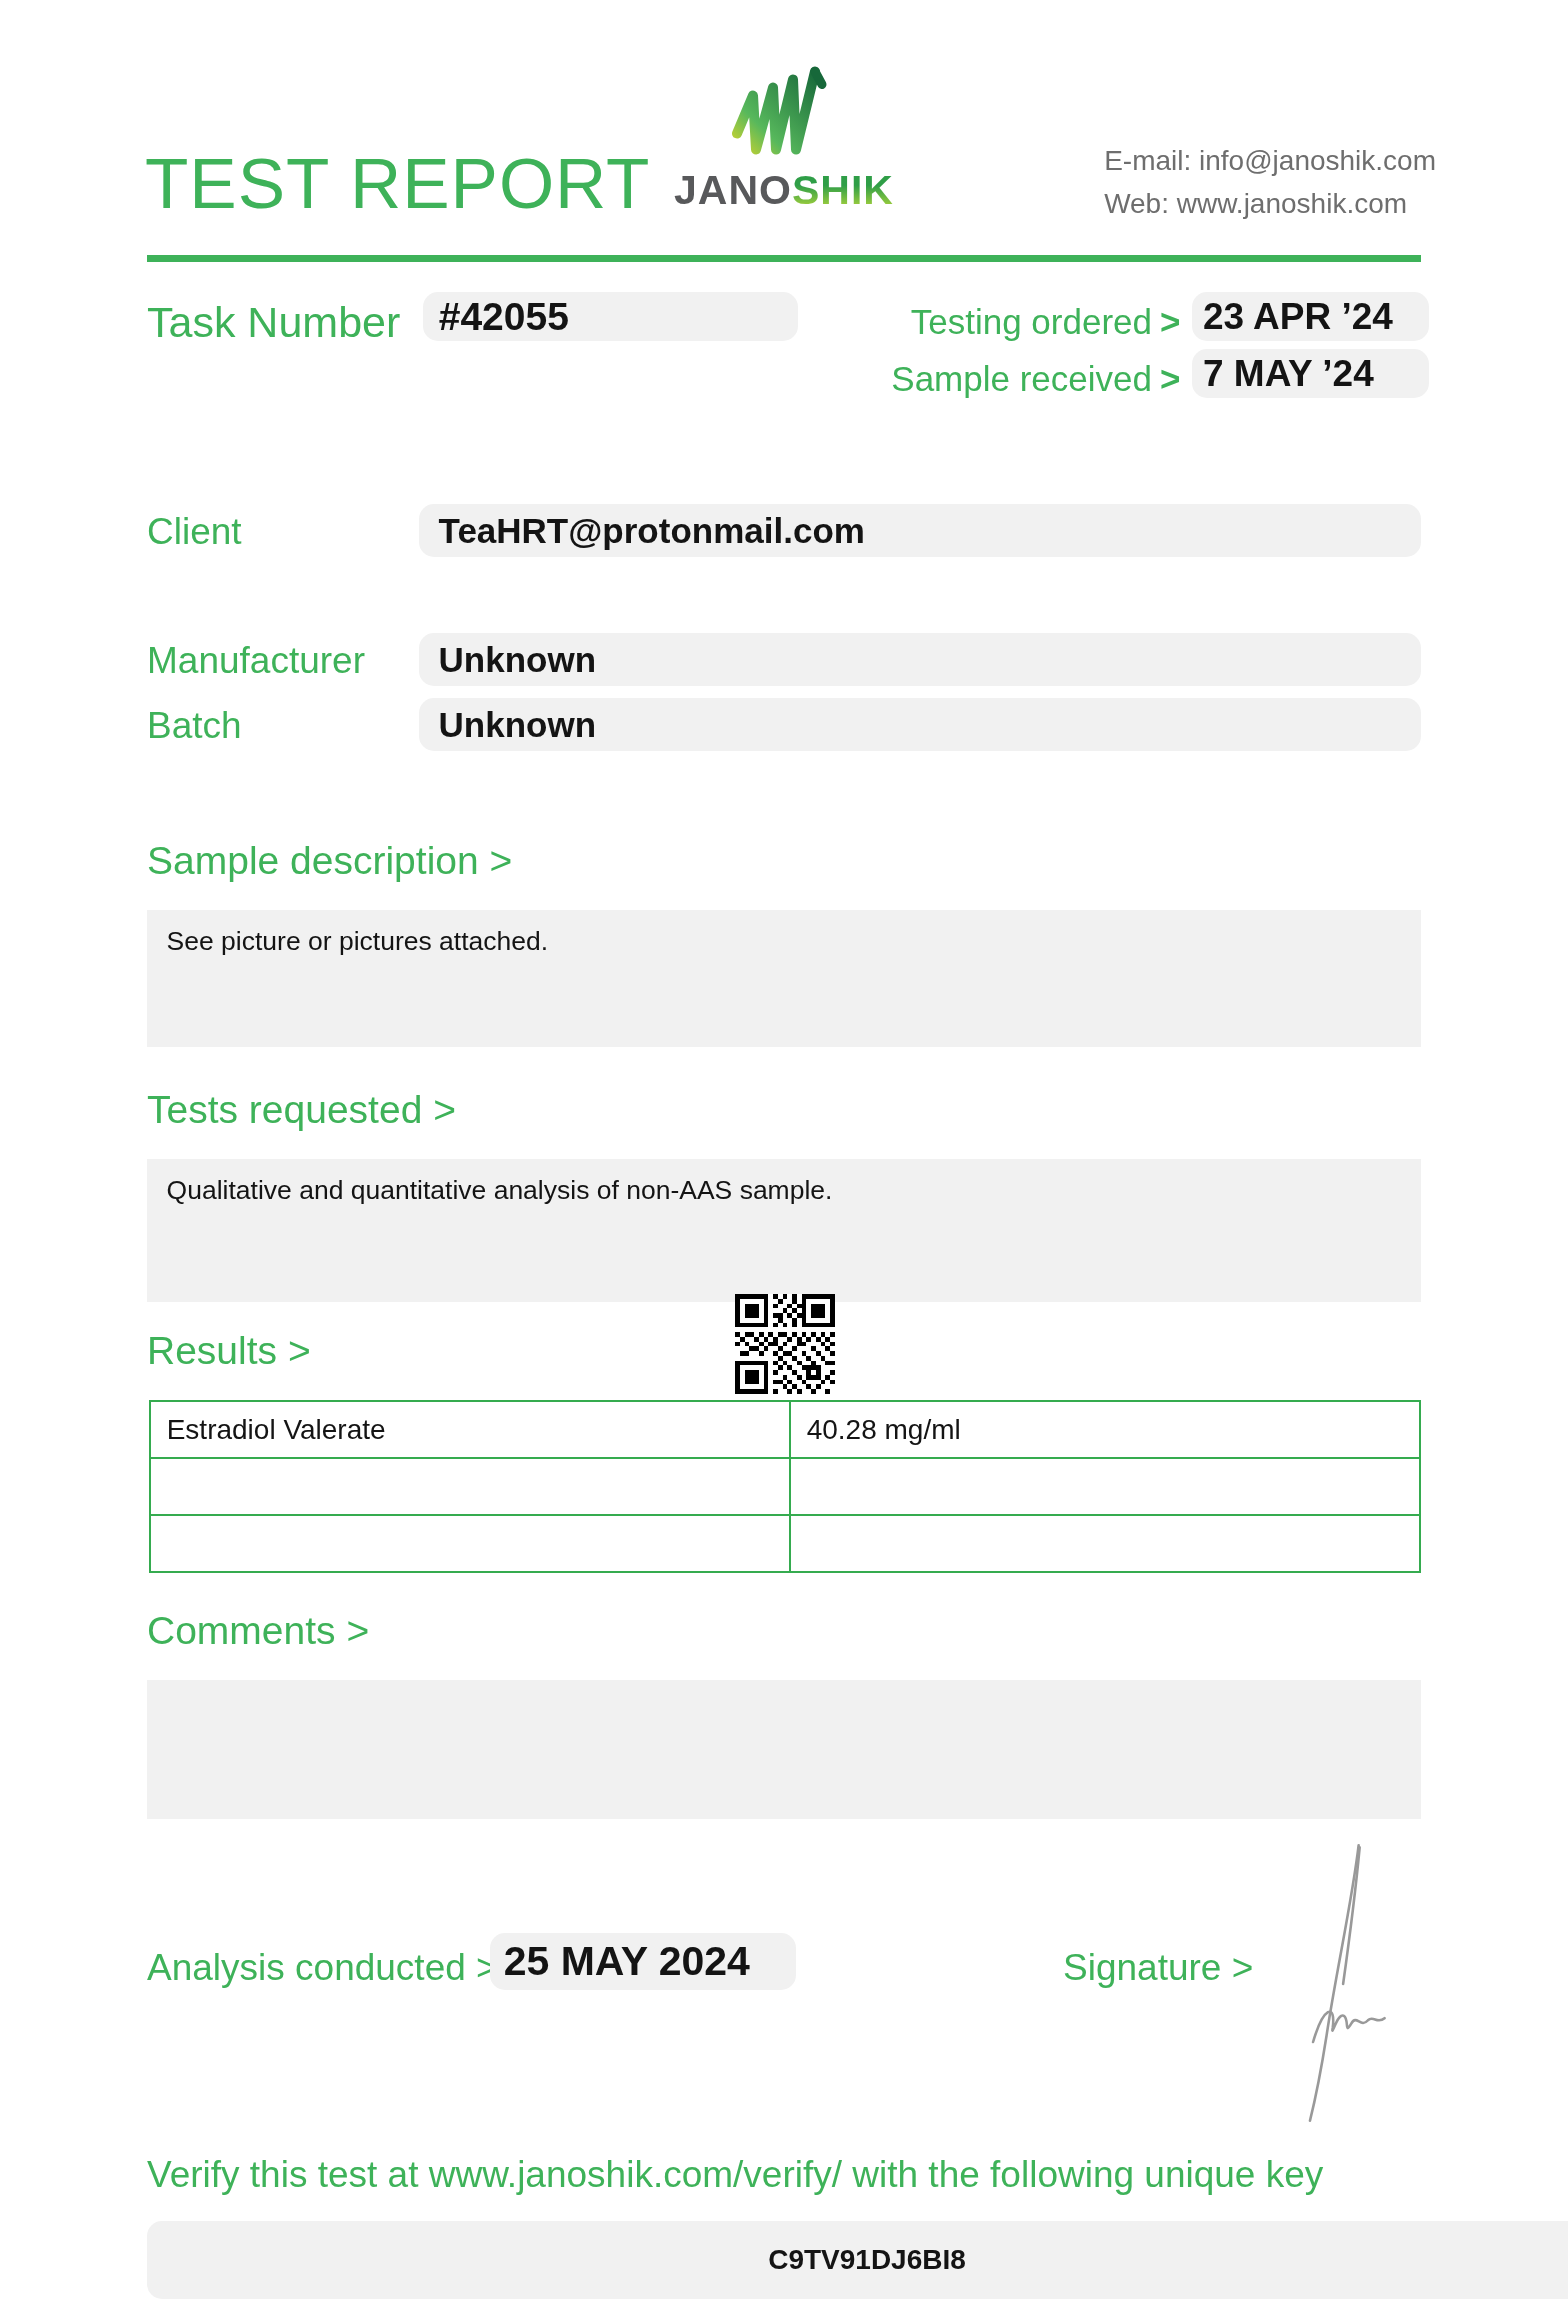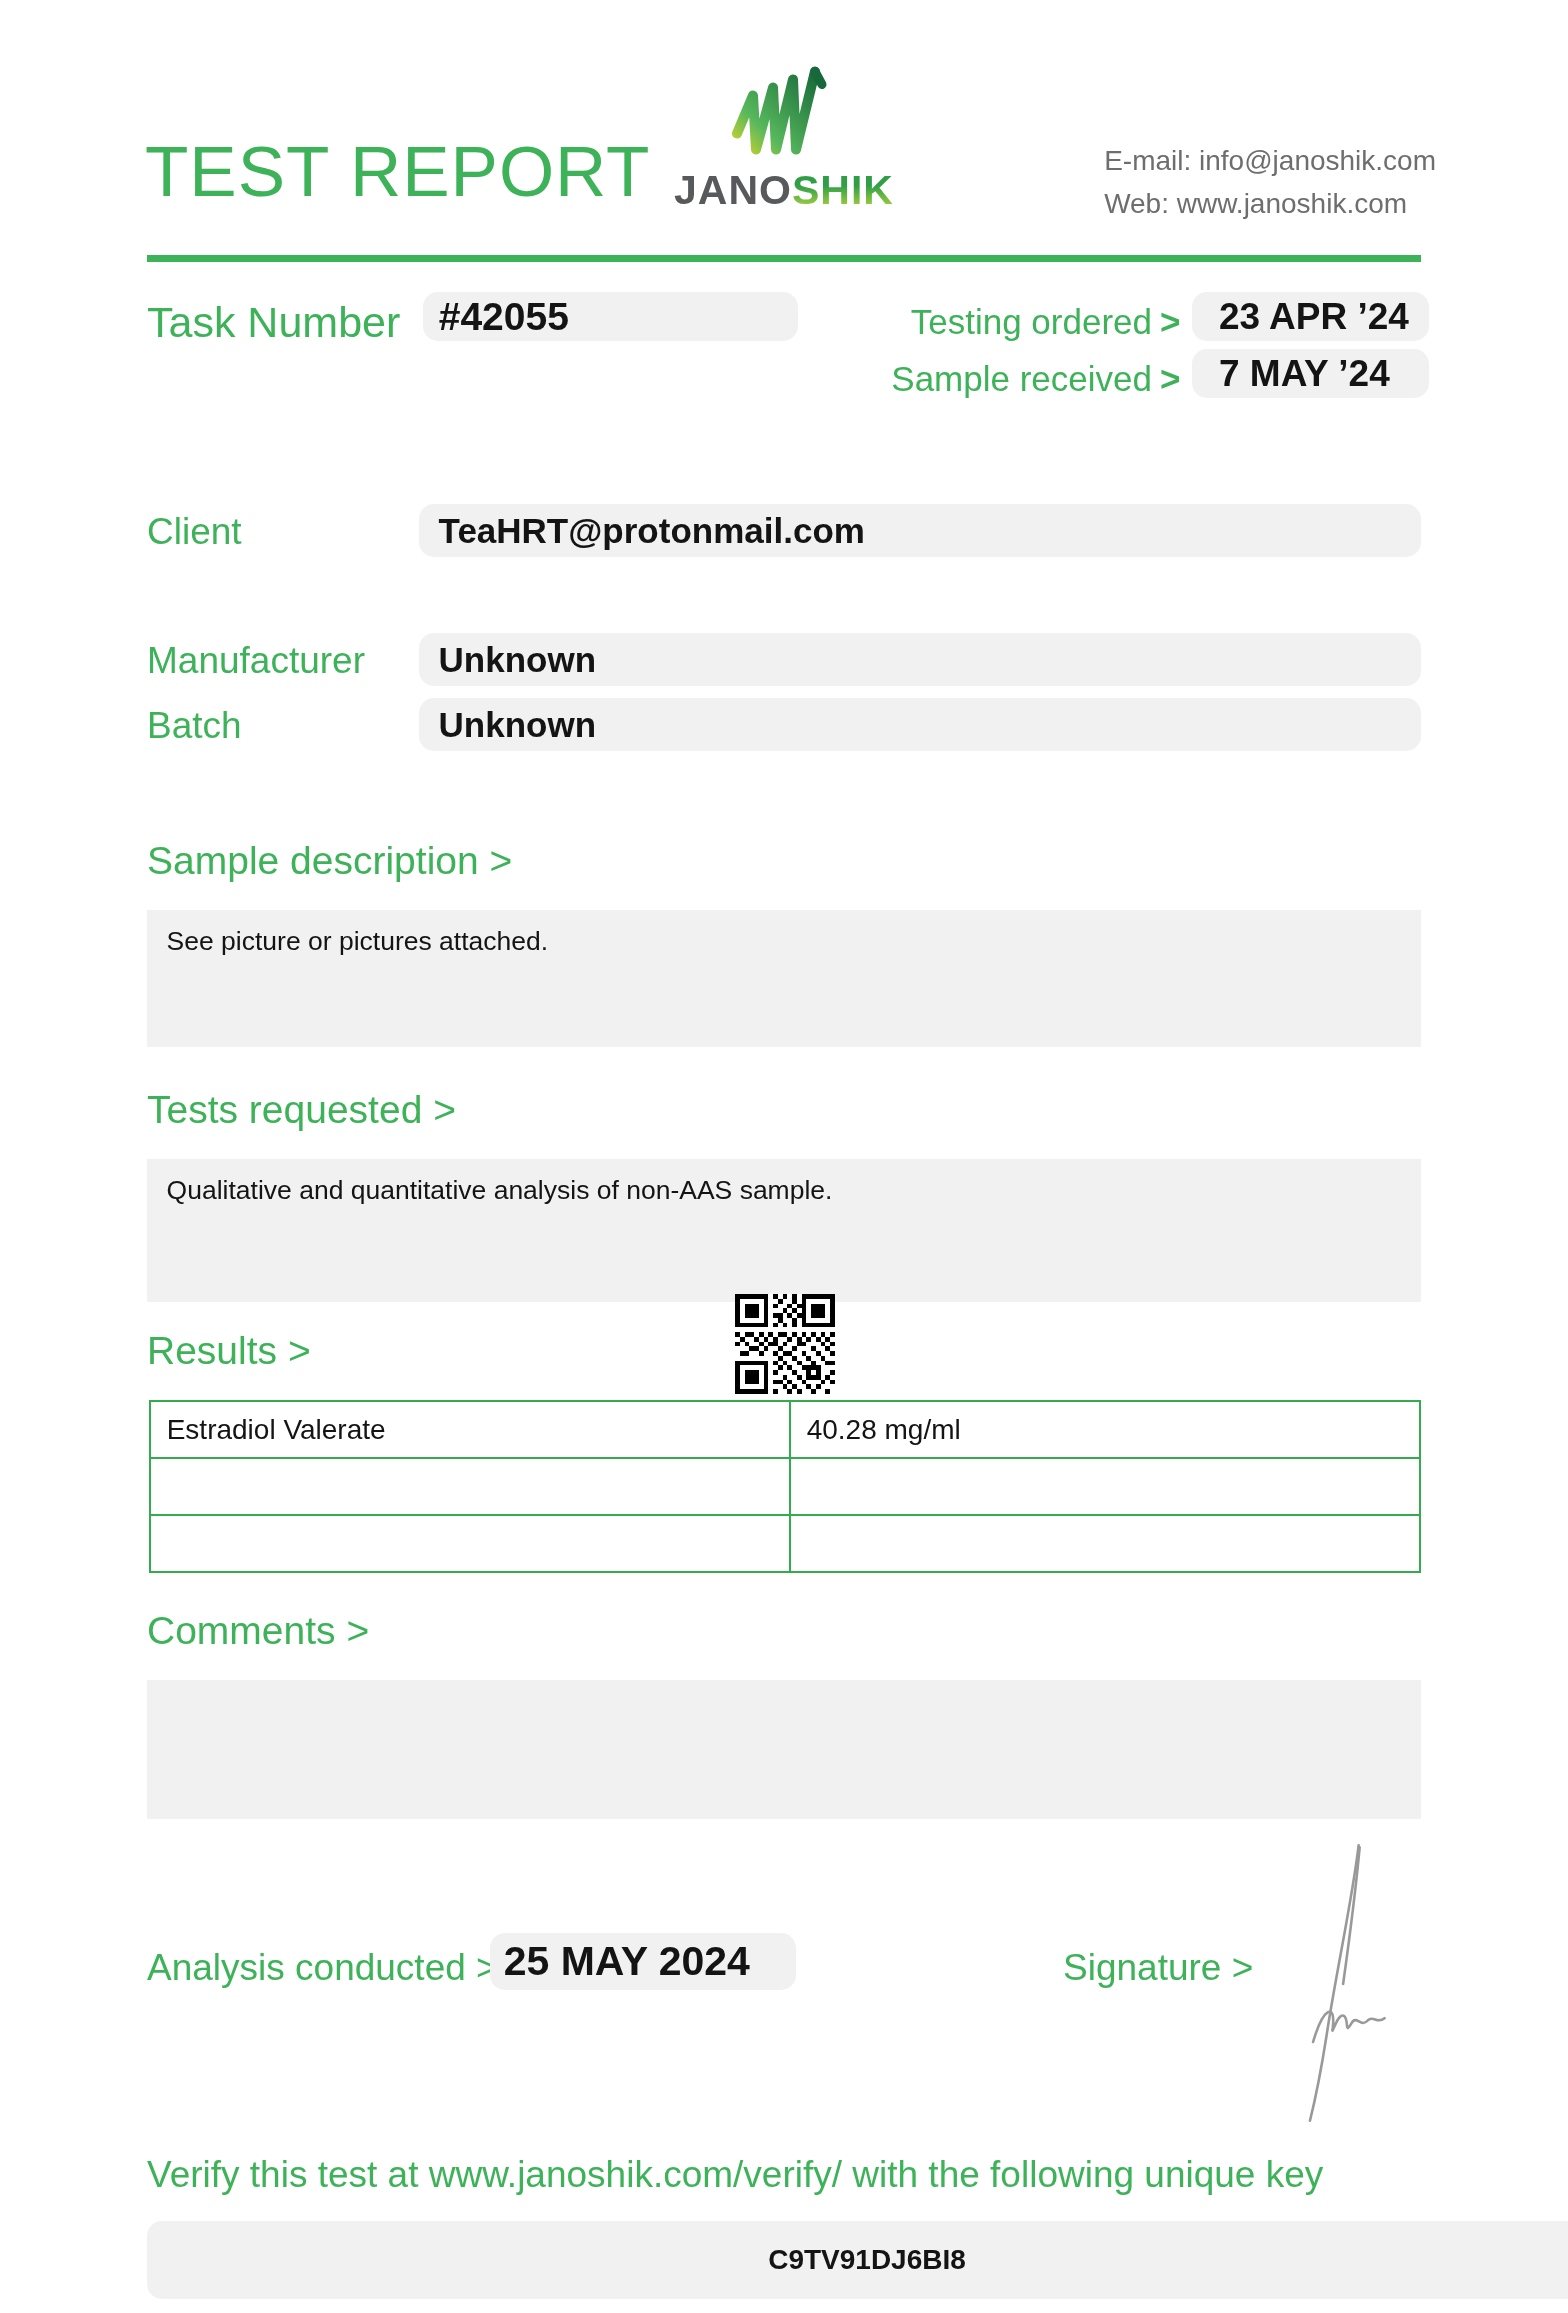--- a/index.html
+++ b/index.html
@@ -10,21 +10,21 @@
     --contact-gray:#6e6e6e;
     --logo-gray:#58595b;
   }
   *{box-sizing:border-box;margin:0;padding:0;}
   body{background:#ffffff;font-family:"Liberation Sans","DejaVu Sans",sans-serif;}
   .page{position:relative;width:1568px;height:2313px;background:#ffffff;margin:0 auto;overflow:hidden;}
 
   .abs{position:absolute;}
 
   
-  .title{left:145px;top:131px;font-size:71px;font-weight:500;color:var(--green);letter-spacing:1px;white-space:nowrap;}
+  .title{left:145px;top:143px;font-size:71px;font-weight:500;color:var(--green);letter-spacing:1px;white-space:nowrap;}
   .logo-icon{left:729px;top:63px;width:110px;height:100px;}
   .wordmark{left:647px;top:167px;width:274px;text-align:center;font-size:41px;font-weight:700;letter-spacing:1px;white-space:nowrap;}
   .wordmark .jano{color:var(--logo-gray);}
   .wordmark .shik{color:#3aa94d;}
   @supports ((-webkit-background-clip:text) or (background-clip:text)){
     .wordmark .shik{
       background:linear-gradient(180deg,#2f9e47 40%,#8cc63f 78%,#d7df23 100%);
       -webkit-background-clip:text;background-clip:text;color:transparent;
     }
   }
@@ -37,21 +37,21 @@
 
   
   .task-label{left:147px;top:298px;font-size:43px;}
   .task-box{left:423px;top:292px;width:375px;height:49px;font-size:39px;font-weight:600;line-height:49px;padding-left:15.7px;}
   .date-label{width:265px;text-align:right;font-size:35px;}
   .date-label-1{left:887px;top:302px;}
   .date-label-2{left:887px;top:359px;}
   .chev{font-size:35px;color:var(--green);font-weight:600;}
   .chev-1{left:1160px;top:302px;}
   .chev-2{left:1160px;top:359px;}
-  .date-box{width:237px;height:49px;font-size:37px;font-weight:600;line-height:49px;padding-left:27px;}
+  .date-box{width:237px;height:49px;font-size:37px;font-weight:600;line-height:49px;padding-left:11px;}
   .date-box-1{left:1192px;top:292px;}
   .date-box-2{left:1192px;top:349px;}
 
   
   .meta-row{left:147px;width:1274px;height:53px;}
   .meta-label{position:absolute;left:0;top:6.9px;font-size:37px;}
   .meta-value{position:absolute;left:272px;top:0;width:1002px;height:53px;font-size:35px;font-weight:600;line-height:53px;padding-left:19.6px;}
 
   
   .section-heading{left:147px;font-size:39px;}

